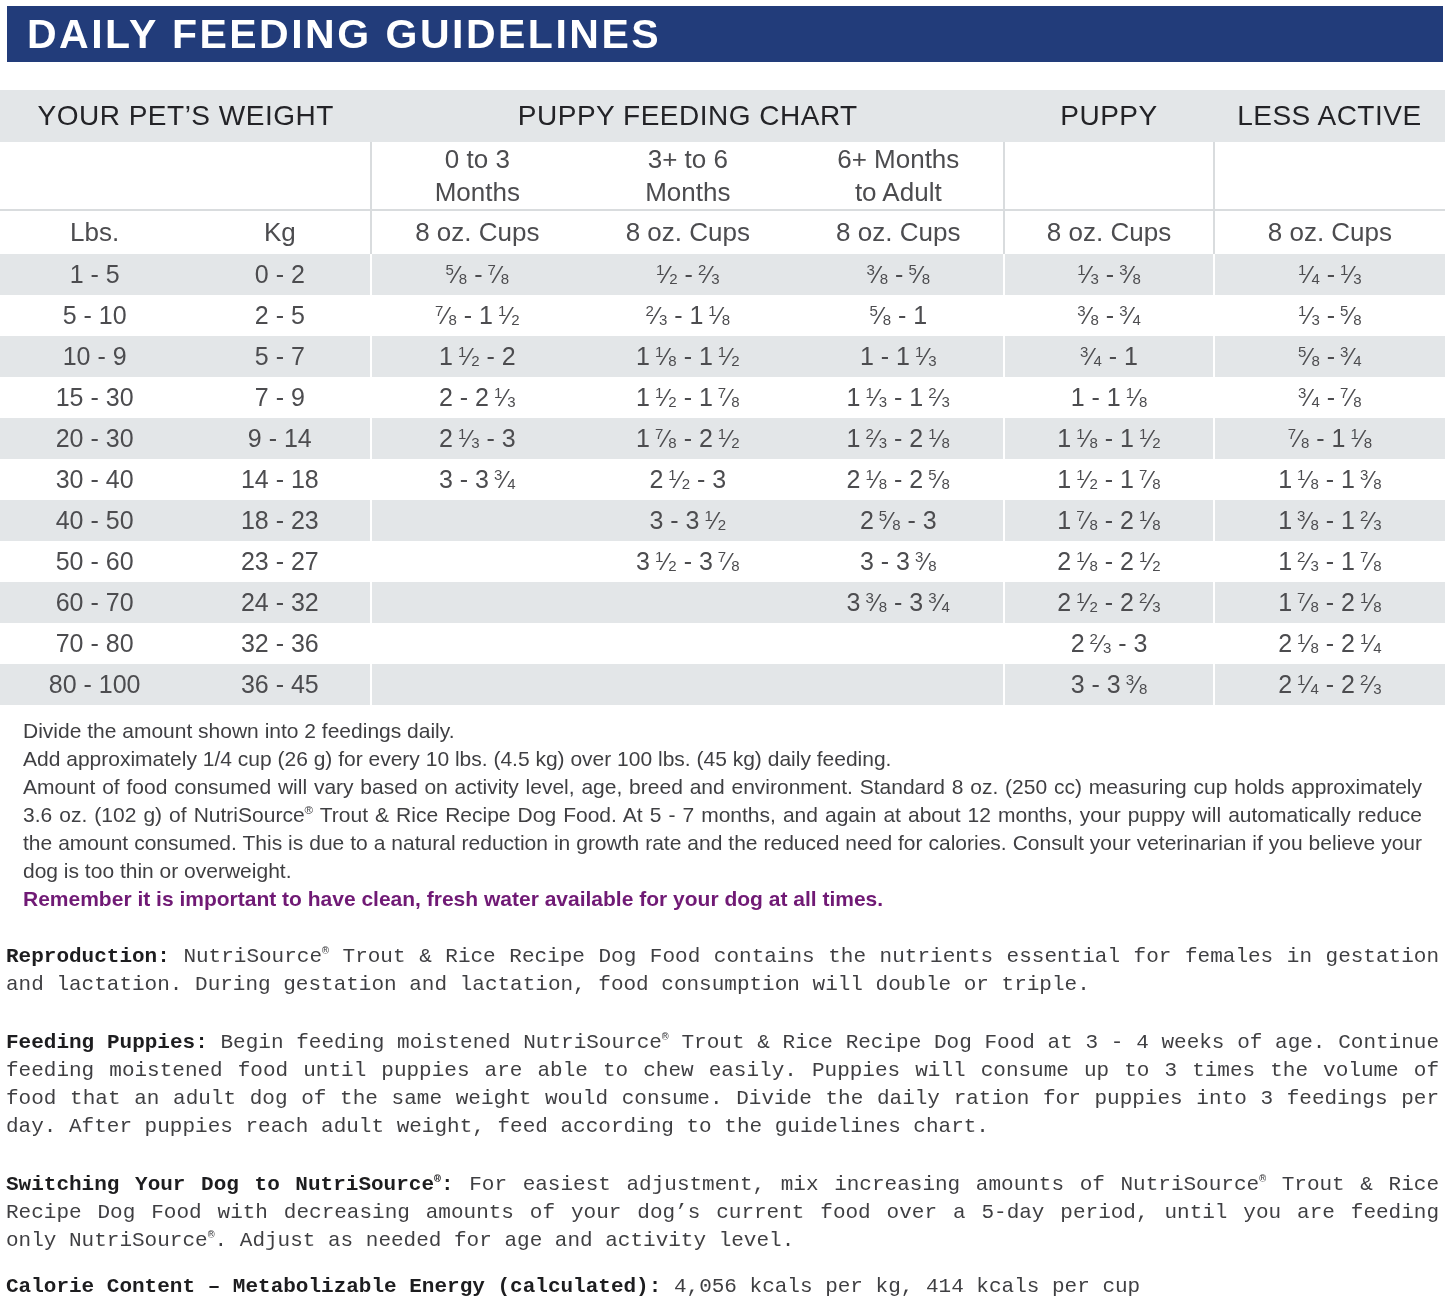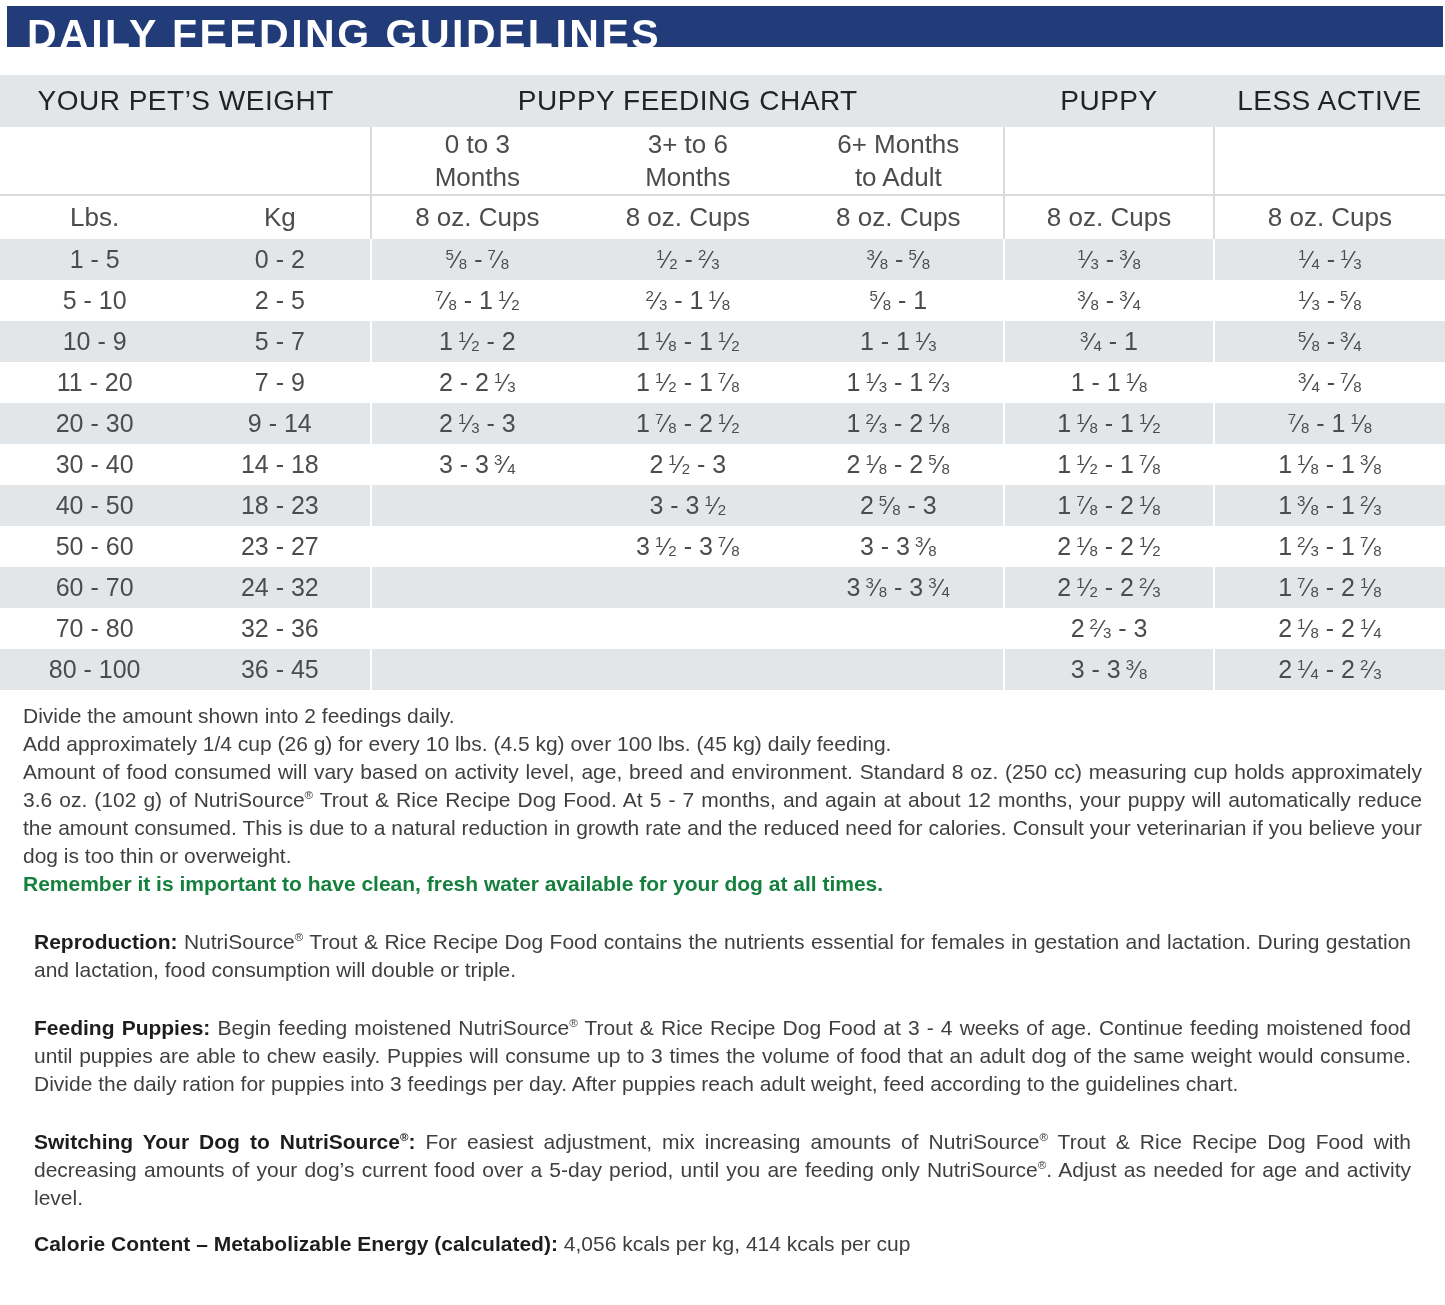--- a/index.html
+++ b/index.html
@@ -11,21 +11,21 @@
     --dark:#232327;
   }
   *{box-sizing:border-box;}
   html,body{margin:0;padding:0;}
   body{
     width:1445px;height:1305px;overflow:hidden;background:#ffffff;
     font-family:"Liberation Sans","DejaVu Sans",sans-serif;color:var(--txt);
   }
   
   .banner{
-    margin:6px 2px 0 7px;height:41px;line-height:56px;
+    margin:6px 2px 0 7px;height:56px;line-height:56px;
     background:var(--banner-bg);color:var(--banner-fg);
     font-size:41px;font-weight:bold;letter-spacing:2.5px;padding-left:20px;
     white-space:nowrap;
   }
   
   table.feed{
     width:100%;border-collapse:collapse;table-layout:fixed;margin-top:28px;
   }
   col.c-lbs{width:13.1%;} col.c-kg{width:12.6%;}
   col.c-p1{width:14.6%;} col.c-p2{width:14.6%;} col.c-p3{width:14.6%;}
@@ -46,22 +46,22 @@
   tbody tr.zebra{background:var(--zebra);}
   tbody td.sep{border-left:2px solid #ffffff;}
   
   .fn{font-size:60%;vertical-align:0.55em;}
   .fsl{font-size:95%;margin:0 0.5px;}
   .fd{font-size:60%;vertical-align:-0.08em;}
   
   .text-block{margin-top:12px;padding:0 23px;font-size:21px;line-height:28px;
     color:#3f3f42;text-align:justify;}
   .note-line{text-align:justify;}
-  .note-bold{font-weight:bold;color:#15803d;}
-  .sections{padding:0 34px;}
+  .note-bold{font-weight:bold;color:#701a75;}
+  .sections{padding:0 6px;font-family:Liberation Mono, monospace;}
   .sections .info-section{margin-top:30px;font-size:21px;line-height:28px;
     color:#3f3f42;text-align:justify;}
   .sections .info-section:last-child{margin-top:18px;}
   .info-section b{color:#1d1d1f;}
   sup.reg{font-size:55%;vertical-align:0.7em;line-height:0;}
 </style>
 </head>
 <body>
 
 <div class="banner">DAILY FEEDING GUIDELINES</div>
@@ -126,21 +126,21 @@
       <tr class="zebra">
         <td>10 - 9</td>
         <td>5 - 7</td>
         <td class="sep">1 <span class="fn">1</span><span class="fsl">⁄</span><span class="fd">2</span> - 2</td>
         <td>1 <span class="fn">1</span><span class="fsl">⁄</span><span class="fd">8</span> - 1 <span class="fn">1</span><span class="fsl">⁄</span><span class="fd">2</span></td>
         <td>1 - 1 <span class="fn">1</span><span class="fsl">⁄</span><span class="fd">3</span></td>
         <td class="sep"><span class="fn">3</span><span class="fsl">⁄</span><span class="fd">4</span> - 1</td>
         <td class="sep"><span class="fn">5</span><span class="fsl">⁄</span><span class="fd">8</span> - <span class="fn">3</span><span class="fsl">⁄</span><span class="fd">4</span></td>
       </tr>
       <tr class="">
-        <td>11 - 20</td>
+        <td>15 - 30</td>
         <td>7 - 9</td>
         <td class="sep">2 - 2 <span class="fn">1</span><span class="fsl">⁄</span><span class="fd">3</span></td>
         <td>1 <span class="fn">1</span><span class="fsl">⁄</span><span class="fd">2</span> - 1 <span class="fn">7</span><span class="fsl">⁄</span><span class="fd">8</span></td>
         <td>1 <span class="fn">1</span><span class="fsl">⁄</span><span class="fd">3</span> - 1 <span class="fn">2</span><span class="fsl">⁄</span><span class="fd">3</span></td>
         <td class="sep">1 - 1 <span class="fn">1</span><span class="fsl">⁄</span><span class="fd">8</span></td>
         <td class="sep"><span class="fn">3</span><span class="fsl">⁄</span><span class="fd">4</span> - <span class="fn">7</span><span class="fsl">⁄</span><span class="fd">8</span></td>
       </tr>
       <tr class="zebra">
         <td>20 - 30</td>
         <td>9 - 14</td>

